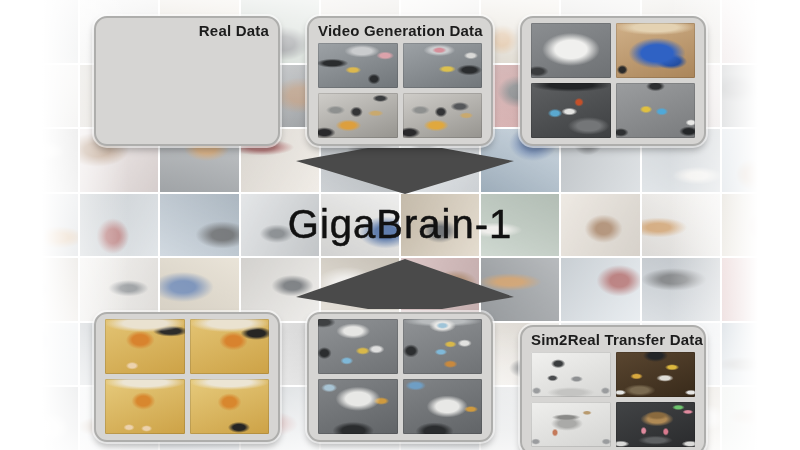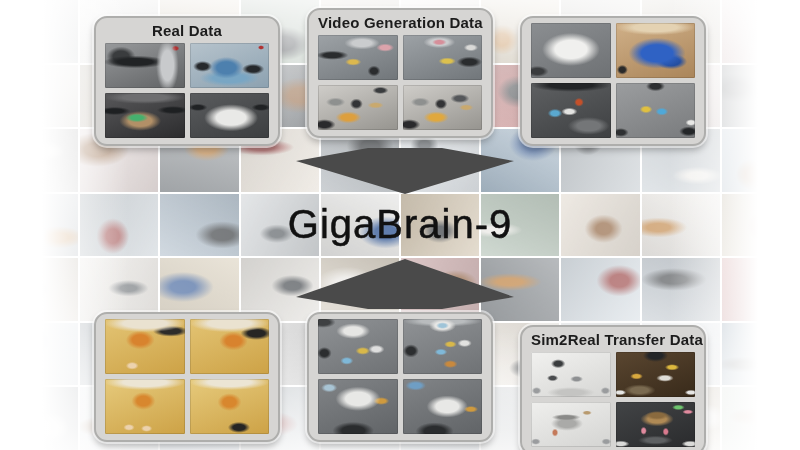--- a/index.html
+++ b/index.html
@@ -40,22 +40,22 @@
     font-size:15px;line-height:20px;font-weight:600;
     color:var(--panel-title,#1c1c1c);letter-spacing:.2px;
     white-space:nowrap;
   }
   .pgrid{
     flex:1;display:grid;
     grid-template-columns:1fr 1fr;grid-template-rows:1fr 1fr;
     gap:5px;margin-top:2px;
   }
   .photo{border-radius:1px;box-shadow:inset 0 0 0 1px rgba(0,0,0,.12);}
-  #panel-real{left:94px;top:16px;}
-  #panel-videogen{left:307px;top:8px;}
+  #panel-real{left:94px;top:16px;align-items:flex-end;}
+  #panel-videogen{left:307px;top:16px;}
   #panel-real2real{left:520px;top:16px;}
   #panel-human{left:94px;top:312px;}
   #panel-view{left:307px;top:312px;}
   #panel-sim2real{left:520px;top:325px;}
   
   #center-title{
     position:absolute;left:0;right:0;top:201px;
     text-align:center;
     font-size:40px;line-height:46px;font-weight:500;
     letter-spacing:1px;color:var(--title-color,#111);
@@ -144,21 +144,21 @@
 <div id="veil"></div>
 
 <svg id="arrow-top" class="arrow" width="218" height="50" viewBox="0 0 218 50">
   <polygon points="0,15 72,2 146,2 218,15 109,48" fill="#4a4a4a"></polygon>
 </svg>
 
 <svg id="arrow-bottom" class="arrow" width="218" height="54" viewBox="0 0 218 54">
   <polygon points="0,40 72,52 146,52 218,40 109,2" fill="#4a4a4a"></polygon>
 </svg>
 
-<div id="center-title">GigaBrain-9</div>
+<div id="center-title">GigaBrain-1</div>
 
 <div class="panel" id="panel-real">
   <h2 class="ptitle">Real Data</h2>
   <div class="pgrid">
       <div class="photo" style="background: radial-gradient(14% 60% at 78% 50%, rgb(200, 202, 204) 55%, rgba(200, 202, 204, 0) 100%), radial-gradient(40% 14% at 38% 42%, rgb(33, 35, 37) 55%, rgba(33, 35, 37, 0) 100%), radial-gradient(18% 22% at 20% 30%, rgb(58, 60, 62) 55%, rgba(58, 60, 62, 0) 100%), radial-gradient(5% 6% at 88% 12%, rgb(176, 50, 50) 55%, rgba(176, 50, 50, 0) 100%), linear-gradient(160deg, rgb(151, 153, 155), rgb(96, 98, 100));"></div>
       <div class="photo" style="background: radial-gradient(22% 24% at 46% 55%, rgb(77, 128, 174) 55%, rgba(77, 128, 174, 0) 100%), radial-gradient(38% 18% at 50% 78%, rgb(121, 166, 196) 55%, rgba(121, 166, 196, 0) 100%), radial-gradient(12% 12% at 16% 52%, rgb(38, 41, 44) 55%, rgba(38, 41, 44, 0) 100%), radial-gradient(14% 12% at 80% 58%, rgb(38, 41, 44) 55%, rgba(38, 41, 44, 0) 100%), radial-gradient(4% 5% at 90% 10%, rgb(176, 50, 50) 55%, rgba(176, 50, 50, 0) 100%), linear-gradient(160deg, rgb(182, 195, 204), rgb(140, 161, 176));"></div>
       <div class="photo" style="background: radial-gradient(14% 10% at 40% 55%, rgb(70, 176, 110) 55%, rgba(70, 176, 110, 0) 100%), radial-gradient(26% 22% at 44% 62%, rgb(178, 144, 103) 55%, rgba(178, 144, 103, 0) 100%), radial-gradient(20% 9% at 12% 40%, rgb(30, 32, 34) 55%, rgba(30, 32, 34, 0) 100%), radial-gradient(20% 9% at 85% 38%, rgb(30, 32, 34) 55%, rgba(30, 32, 34, 0) 100%), radial-gradient(50% 14% at 50% 10%, rgb(110, 110, 112) 55%, rgba(110, 110, 112, 0) 100%), linear-gradient(160deg, rgb(88, 88, 90), rgb(44, 44, 46));"></div>
       <div class="photo" style="background: radial-gradient(34% 30% at 52% 55%, rgb(233, 233, 231) 55%, rgba(233, 233, 231, 0) 100%), radial-gradient(12% 8% at 10% 32%, rgb(32, 34, 36) 55%, rgba(32, 34, 36, 0) 100%), radial-gradient(12% 8% at 90% 32%, rgb(32, 34, 36) 55%, rgba(32, 34, 36, 0) 100%), linear-gradient(160deg, rgb(90, 92, 94), rgb(60, 62, 64));"></div>
     </div>
 </div>

